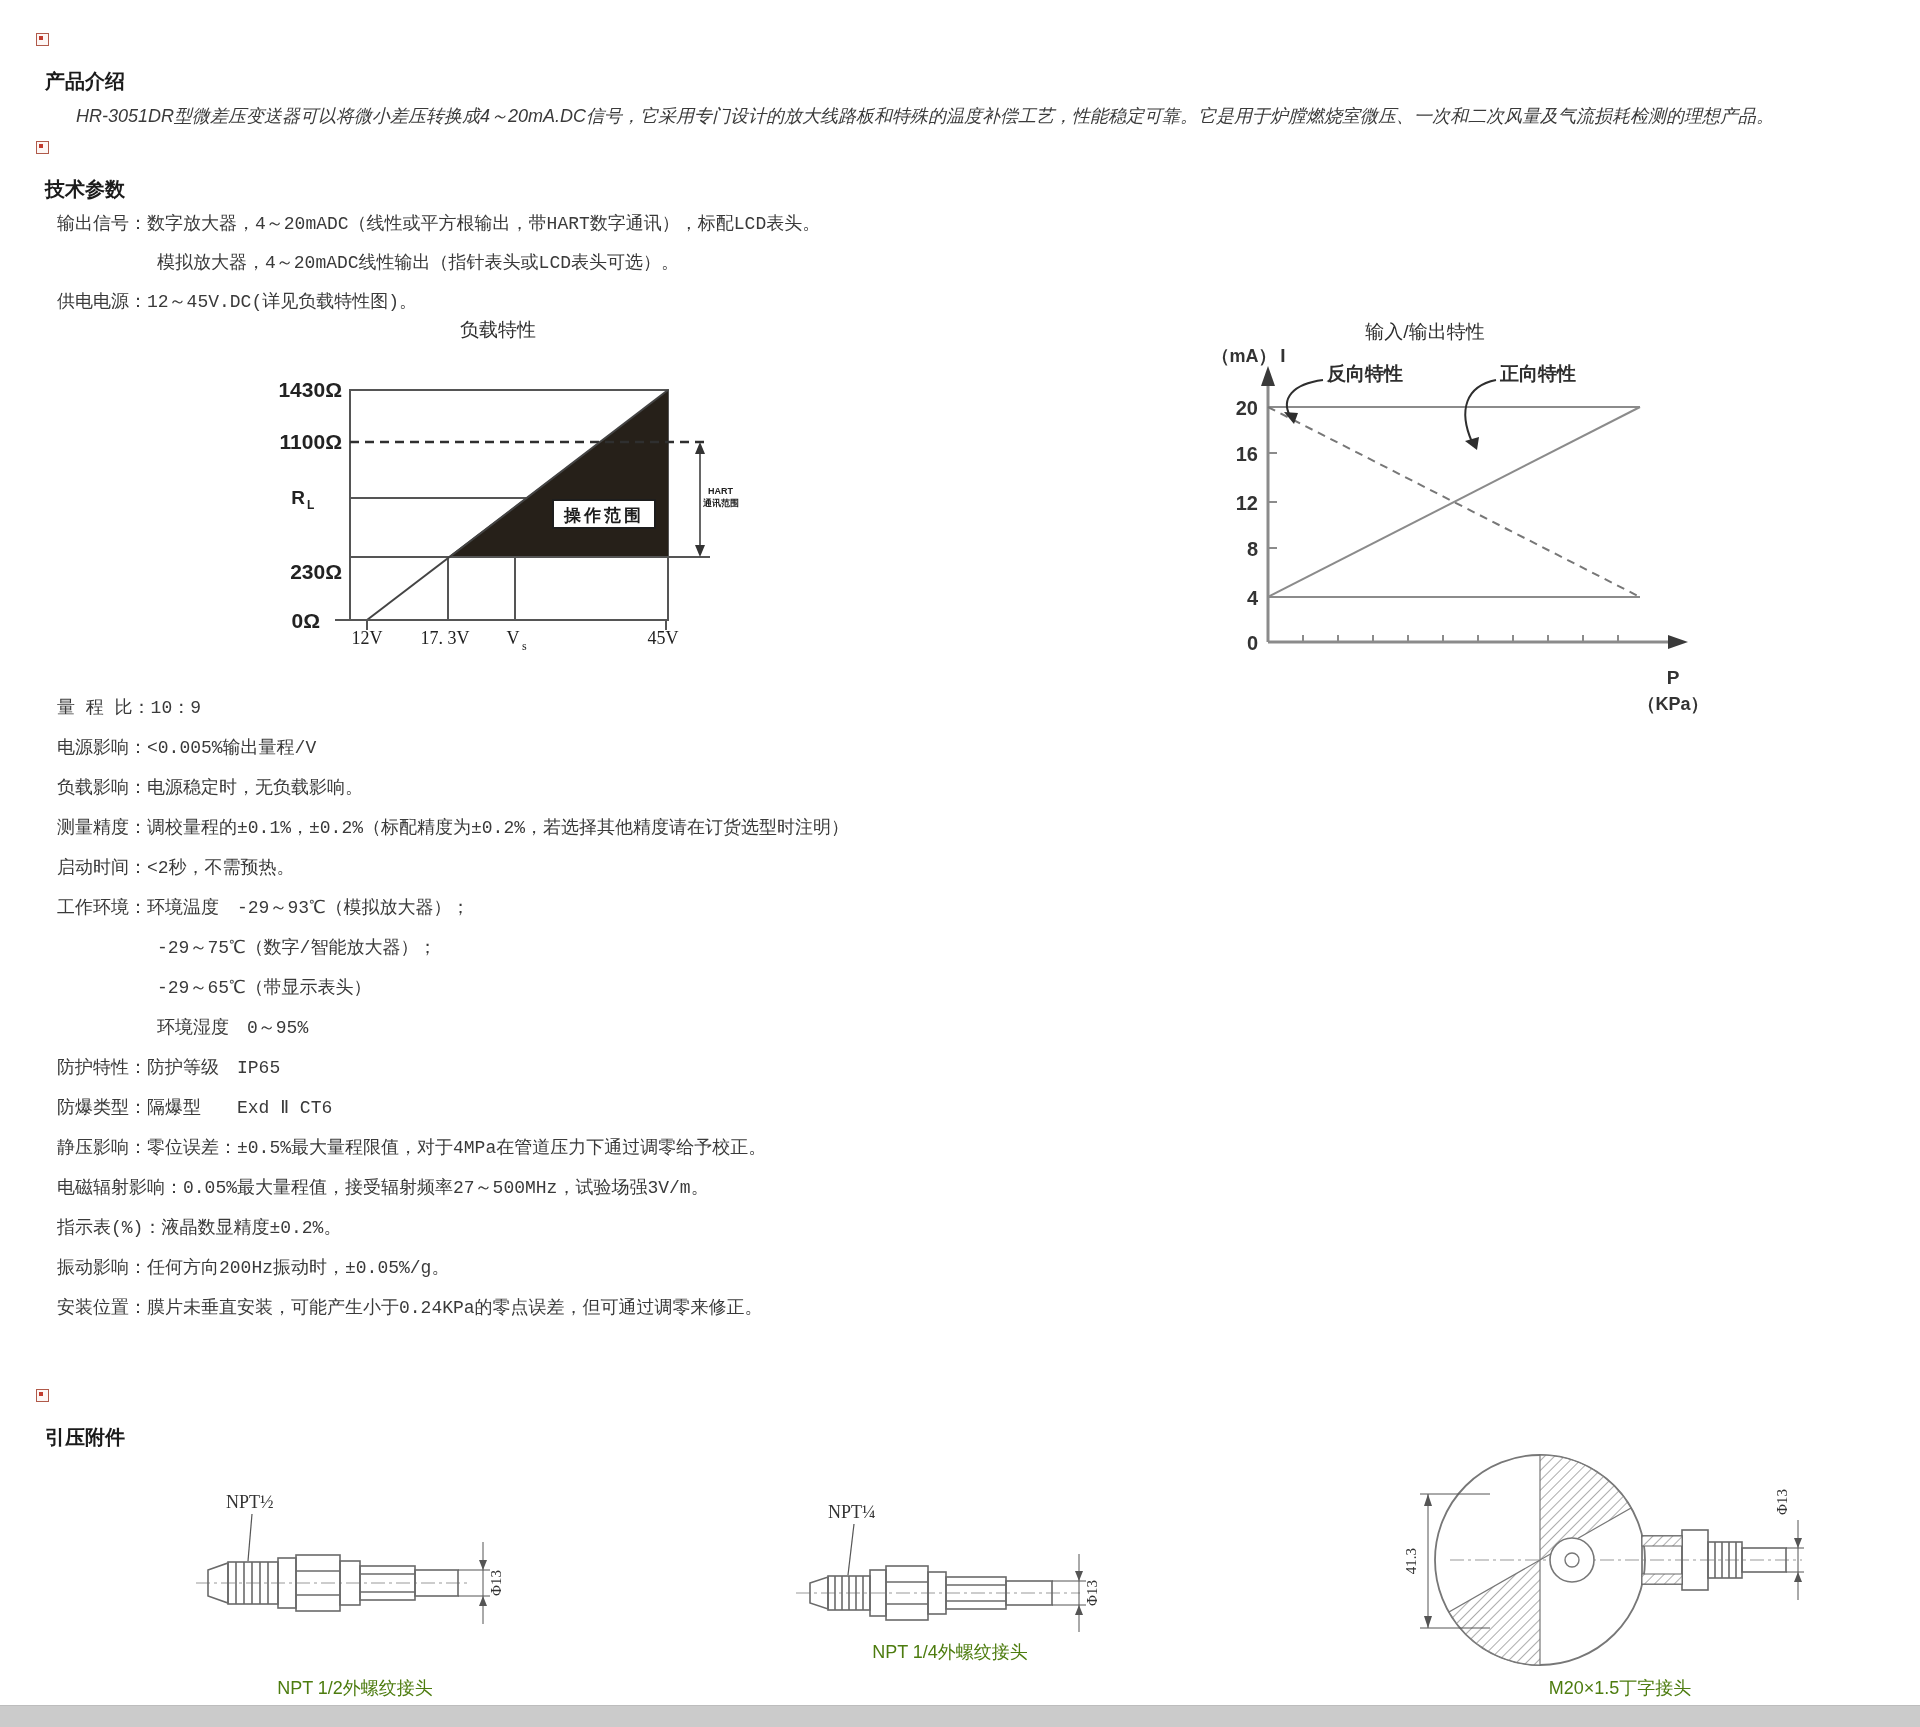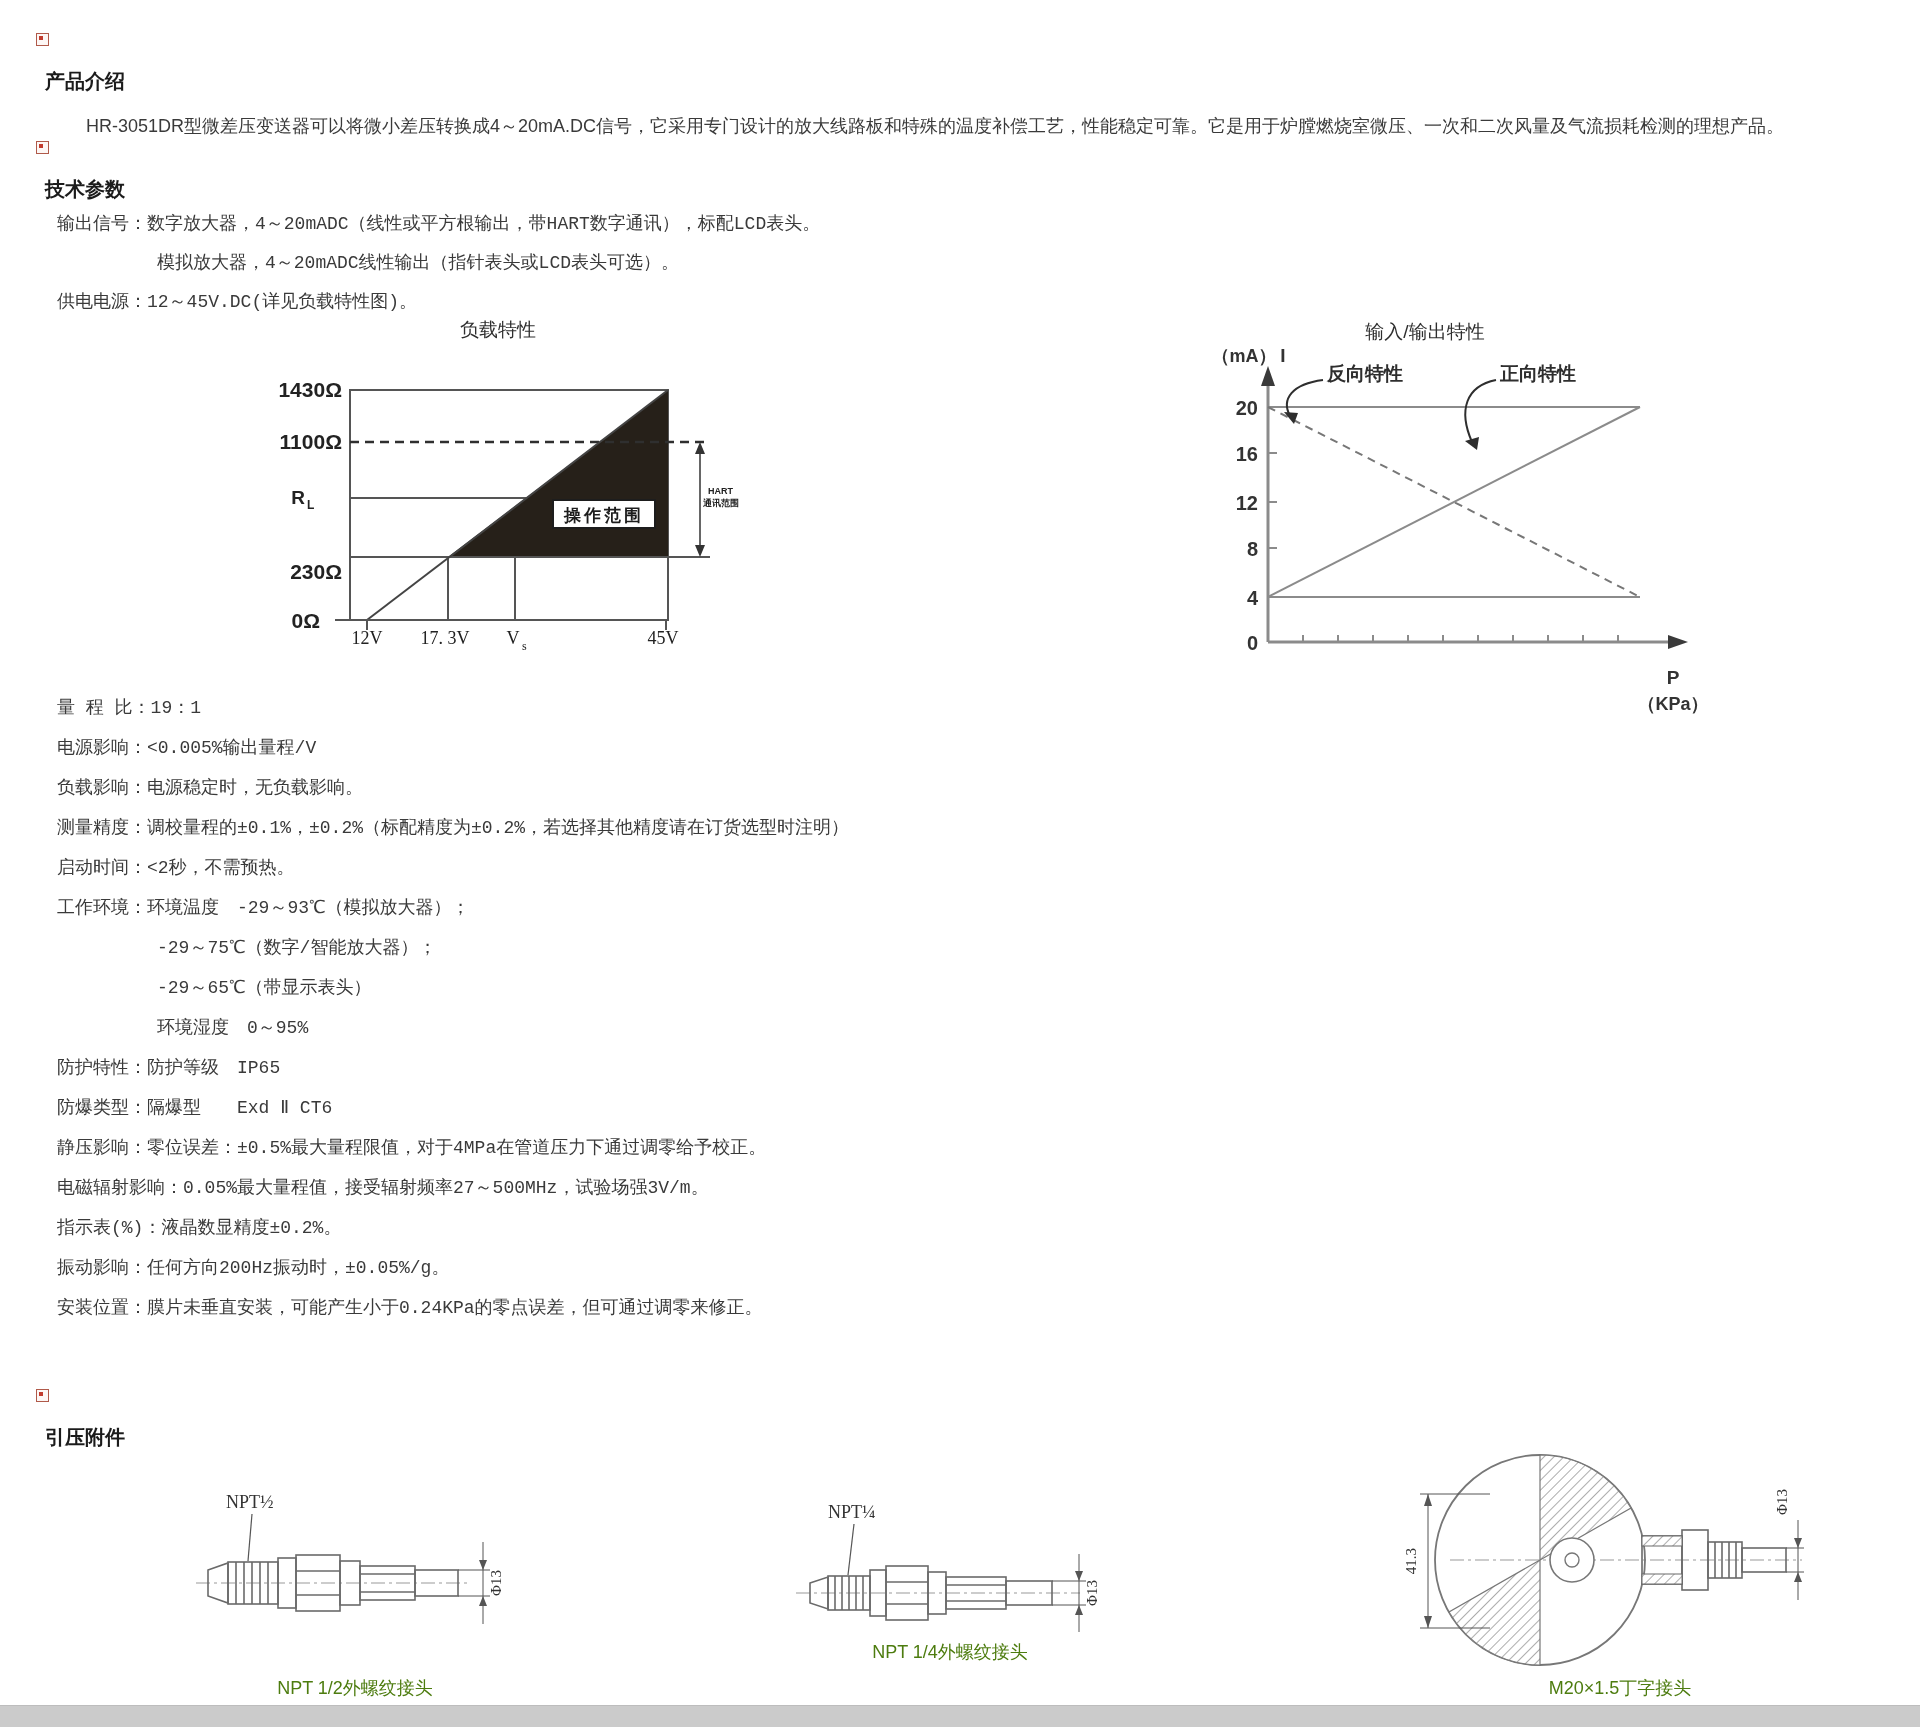--- a/index.html
+++ b/index.html
@@ -1,22 +1,22 @@
 <!DOCTYPE html>
 <html><head>
 <meta charset="utf-8">
 <style>
   html,body{margin:0;padding:0;background:#ffffff;}
   .page{position:relative;width:1920px;height:1727px;background:#fff;overflow:hidden;
         font-family:"Liberation Sans","DejaVu Sans",sans-serif;color:#3a3a3a;}
   .hd{position:absolute;left:29px;margin:16px;font-size:20px;font-weight:bold;color:#1b1b1b;}
   .imgicon{position:absolute;left:36px;width:11px;height:11px;border:1px solid #b05a4a;background:#fdf7f5;}
   .imgicon::after{content:"";position:absolute;left:2px;top:2px;width:4px;height:4px;background:#c23b2e;}
-  .intro{position:absolute;left:57px;top:102px;width:1808px;margin:11px;font-size:18px;
-         line-height:26px;text-indent:18px;color:#3a3a3a;}
+  .intro{position:absolute;left:57px;top:102px;width:1808px;margin:1px;font-size:18px;
+         line-height:26px;text-indent:18px;color:#3a3a3a;font-style:italic;}
   .lines{position:absolute;left:57px;width:1700px;font-family:Liberation Mono, monospace;}
   .spec-line{height:39px;line-height:39px;font-size:18px;white-space:pre;color:#3a3a3a;}
   .params .spec-line{height:40px;line-height:40px;}
   .spec-line.ind{padding-left:100px;}
   .chart{position:absolute;}
   .cap{position:absolute;width:300px;text-align:center;font-size:18px;color:#4d7c0f;}
   .hbar{position:absolute;left:0;top:1705px;width:1920px;height:22px;background:#cbcbcb;border-top:1px solid #bdbdbd;}
   svg text{font-family:"Liberation Sans","DejaVu Sans",sans-serif;}
   .serif{font-family:"Liberation Serif","DejaVu Serif",serif;}
 </style>
@@ -127,21 +127,21 @@
     <polygon points="154,128 144,116 158,117" fill="#2e2e2e"></polygon>
     <text x="360" y="84" font-size="19" font-weight="600" fill="#2e2e2e">正向特性</text>
     <path d="M 356,84 C 326,90 318,114 332,146" fill="none" stroke="#2e2e2e" stroke-width="2"></path>
     <polygon points="337,154 325,145 339,141" fill="#2e2e2e"></polygon>
 
     <text x="533" y="388" text-anchor="middle" font-size="19" font-weight="600" fill="#333">P</text>
     <text x="533" y="414" text-anchor="middle" font-size="18" font-weight="600" fill="#333">（KPa）</text>
   </svg>
 
   <div class="lines params" style="top:688px">
-      <div class="spec-line">量 程 比：19：1</div>
+      <div class="spec-line">量 程 比：10：9</div>
       <div class="spec-line">电源影响：&lt;0.005%输出量程/V</div>
       <div class="spec-line">负载影响：电源稳定时，无负载影响。</div>
       <div class="spec-line">测量精度：调校量程的±0.1%，±0.2%（标配精度为±0.2%，若选择其他精度请在订货选型时注明）</div>
       <div class="spec-line">启动时间：&lt;2秒，不需预热。</div>
       <div class="spec-line">工作环境：环境温度　-29～93℃（模拟放大器）；</div>
       <div class="spec-line ind">-29～75℃（数字/智能放大器）；</div>
       <div class="spec-line ind">-29～65℃（带显示表头）</div>
       <div class="spec-line ind">环境湿度　0～95%</div>
       <div class="spec-line">防护特性：防护等级　IP65</div>
       <div class="spec-line">防爆类型：隔爆型　　Exd Ⅱ CT6</div>

